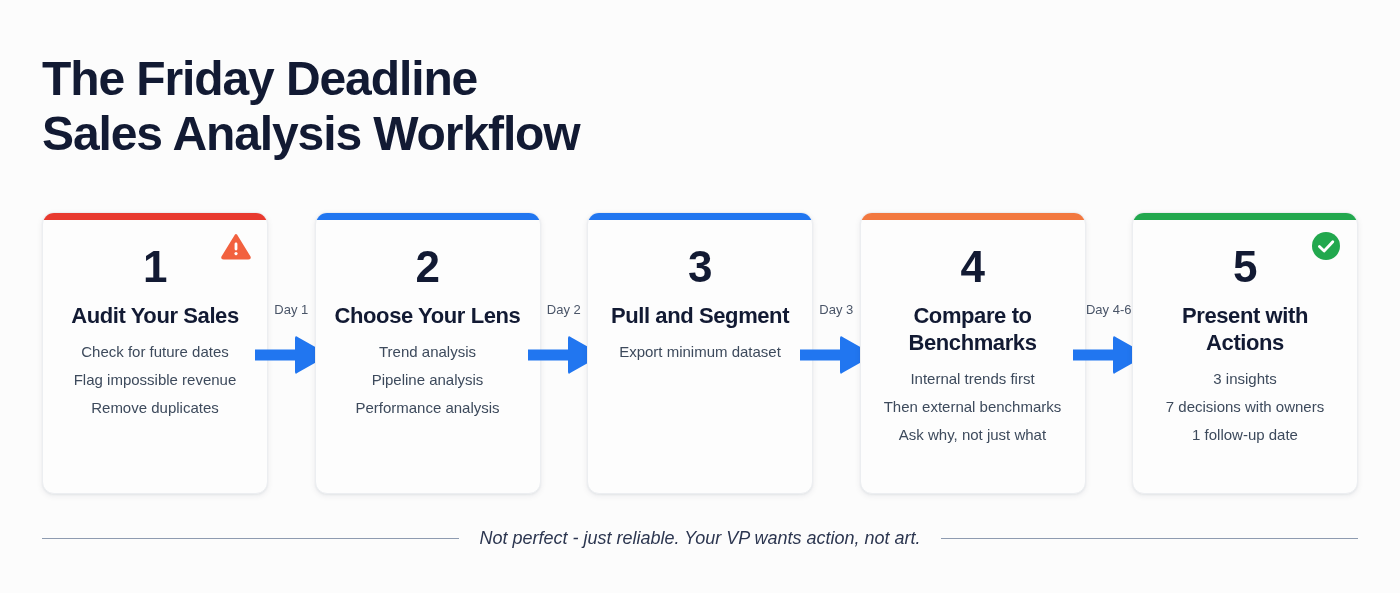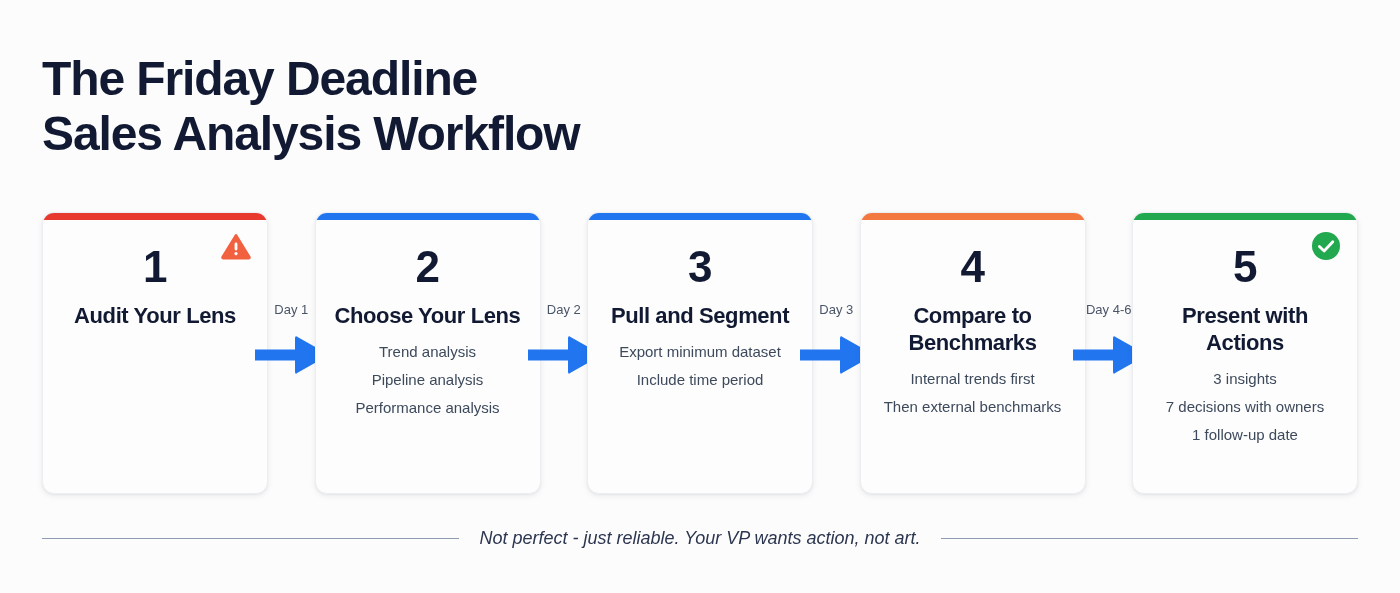--- a/index.html
+++ b/index.html
@@ -170,21 +170,26 @@
   <div class="card">
     <div class="card-accent" style="background:#e8392e"></div>
     <div class="badge">
       <svg viewBox="0 0 30 30">
         <path d="M15 4.2 L28.2 25.6 Q29.3 27.4 27.2 27.4 L2.8 27.4 Q0.7 27.4 1.8 25.6 Z" fill="#f2613f" stroke="#f2613f" stroke-width="2.4" stroke-linejoin="round"></path>
         <rect x="13.6" y="11.5" width="2.8" height="8" rx="1.4" fill="#ffffff"></rect>
         <circle cx="15" cy="22.6" r="1.6" fill="#ffffff"></circle>
       </svg>
     </div>
     <div class="card-number">1</div>
-    <div class="card-title">Audit Your Lens</div>
+    <div class="card-title">Audit Your Sales</div>
+    <div class="card-bullets">
+      <div class="card-bullet">Check for future dates</div>
+      <div class="card-bullet">Flag impossible revenue</div>
+      <div class="card-bullet">Remove duplicates</div>
+    </div>
   </div>
 
   <div class="connector">
     <div class="connector-label">Day 1</div>
     <div class="connector-arrow">
       <svg viewBox="0 0 72 42">
         <path d="M0 15.5 H40 V4.5 Q40 0.6 43 3.3 L69.6 18.3 Q72 20.9 69.6 23.5 L43 38.6 Q40 41.3 40 37.4 V26.5 H0 Z" fill="#2176f0"></path>
       </svg>
     </div>
   </div>
@@ -208,40 +213,40 @@
       </svg>
     </div>
   </div>
 
   <div class="card">
     <div class="card-accent" style="background:#2176f0"></div>
     <div class="card-number">3</div>
     <div class="card-title">Pull and Segment</div>
     <div class="card-bullets">
       <div class="card-bullet">Export minimum dataset</div>
-      <div class="card-bullet">Include time period</div>
     </div>
   </div>
 
   <div class="connector">
     <div class="connector-label">Day 3</div>
     <div class="connector-arrow">
       <svg viewBox="0 0 72 42">
         <path d="M0 15.5 H40 V4.5 Q40 0.6 43 3.3 L69.6 18.3 Q72 20.9 69.6 23.5 L43 38.6 Q40 41.3 40 37.4 V26.5 H0 Z" fill="#2176f0"></path>
       </svg>
     </div>
   </div>
 
   <div class="card">
     <div class="card-accent" style="background:#f2783f"></div>
     <div class="card-number">4</div>
     <div class="card-title">Compare to Benchmarks</div>
     <div class="card-bullets">
       <div class="card-bullet">Internal trends first</div>
       <div class="card-bullet">Then external benchmarks</div>
+      <div class="card-bullet">Ask why, not just what</div>
     </div>
   </div>
 
   <div class="connector">
     <div class="connector-label">Day 4-6</div>
     <div class="connector-arrow">
       <svg viewBox="0 0 72 42">
         <path d="M0 15.5 H40 V4.5 Q40 0.6 43 3.3 L69.6 18.3 Q72 20.9 69.6 23.5 L43 38.6 Q40 41.3 40 37.4 V26.5 H0 Z" fill="#2176f0"></path>
       </svg>
     </div>

